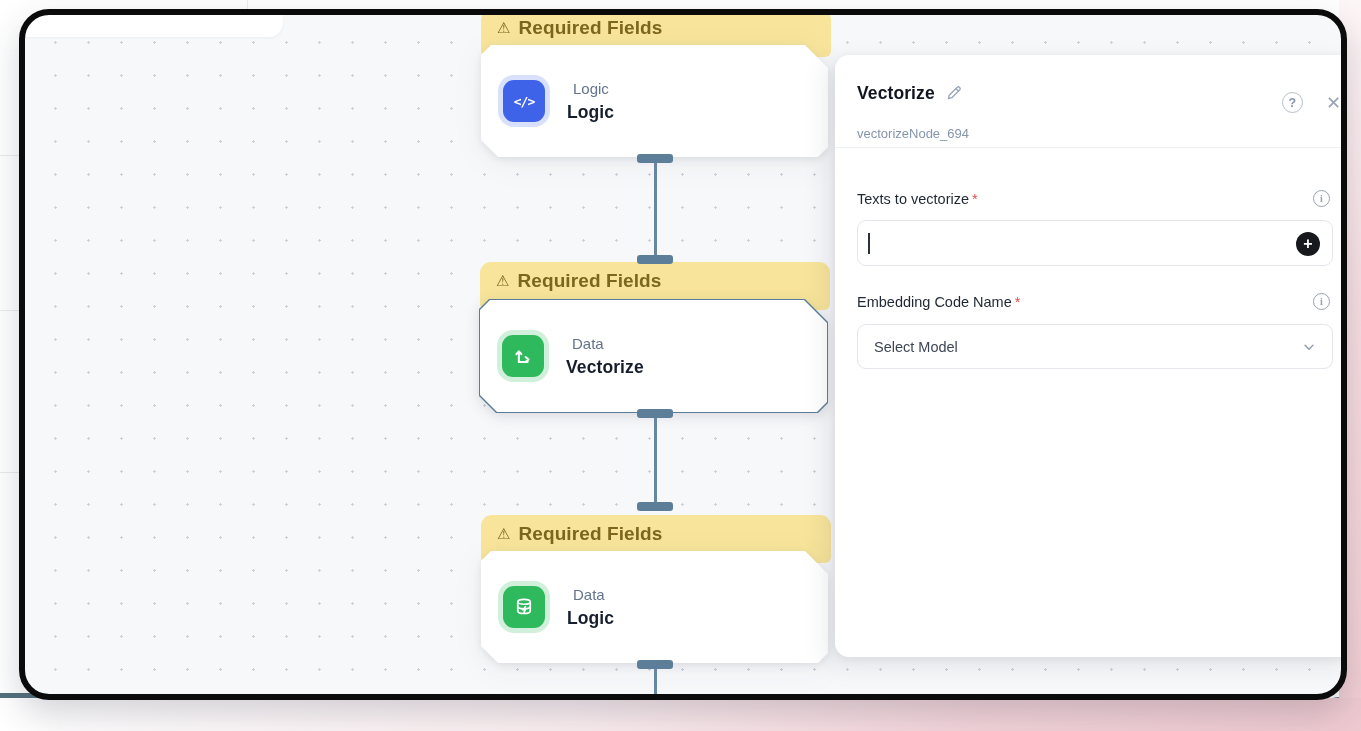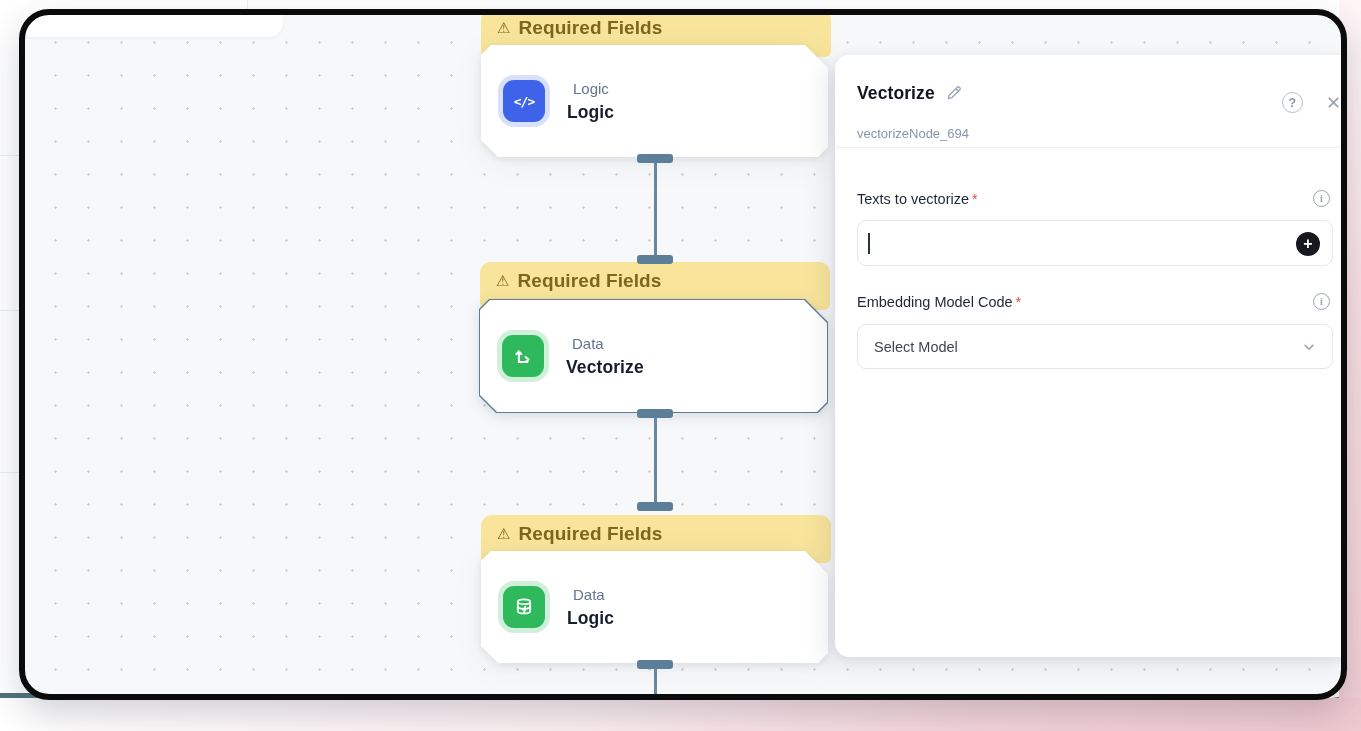--- a/index.html
+++ b/index.html
@@ -232,21 +232,21 @@
         <div class="info-circle">i</div>
       </div>
 
       <div class="text-input">
         <div class="caret"></div>
         <div class="plus-btn">+</div>
       </div>
 
       <div class="field-row mt-26">
         <div class="field-label">
-          <span>Embedding Model Code</span><span class="req">*</span>
+          <span>Embedding Code Name</span><span class="req">*</span>
         </div>
         <div class="info-circle">i</div>
       </div>
 
 
       <div class="select-box">
         <span class="select-text">Select Model</span>
         <svg width="14" height="14" viewBox="0 0 16 16" fill="none" stroke="#97a2b1" stroke-width="1.8" stroke-linecap="round" stroke-linejoin="round">
             <path d="M3.5 6 L8 10.5 L12.5 6"></path>
           </svg>

